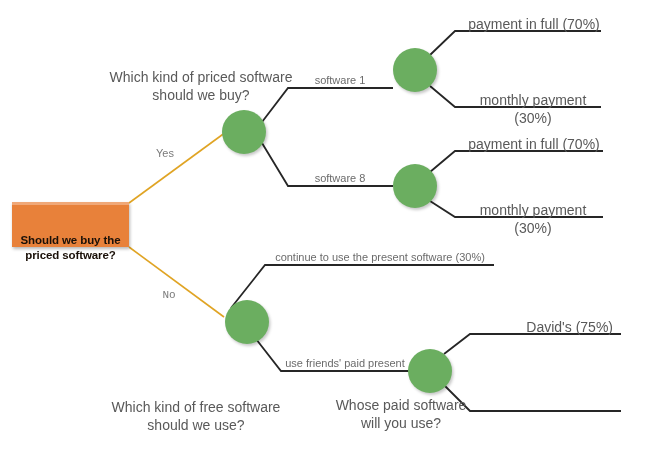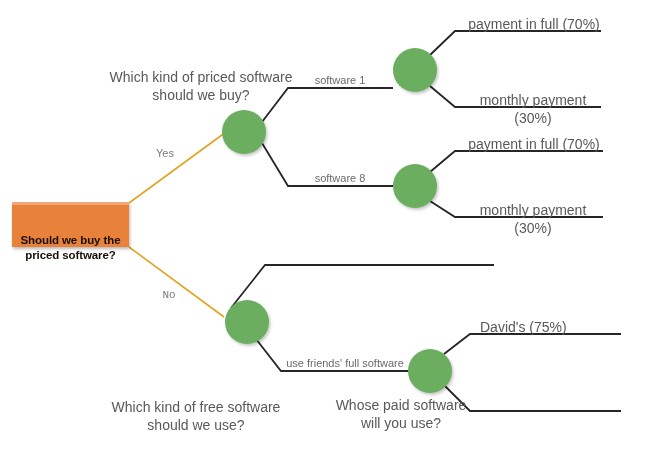--- a/index.html
+++ b/index.html
@@ -63,21 +63,21 @@
 
   
   .lbl {
     position: absolute;
     color: #595959;
     font-size: 14px;
     line-height: 1.3;
     white-space: pre-line;
   }
   .lbl.c  { text-align: center; }
-  .lbl.r  { text-align: left; }
+  .lbl.r  { text-align: right; }
 
   .lbl.branch {
     color: #6b6b6b;
     font-size: 11px;
   }
   .lbl.yesno {
     color: #7a7a7a;
     font-size: 11px;
   }
 </style>
@@ -138,22 +138,23 @@
 will you use?</div>
 
   <div class="lbl yesno c" style="left:150px; top:146px; width:30px;">Yes</div>
 
   <div class="lbl yesno c" style="left:155px; top:288px; width:28px;font-family:Liberation Mono, monospace;">No</div>
 
   <div class="lbl branch c" style="left:300px; top:73px; width:80px;">software 1</div>
 
   <div class="lbl branch c" style="left:300px; top:171px; width:80px;">software 8</div>
 
+  <div class="lbl branch c" style="left:272px; top:250px; width:216px;">continue to use the present software (30%)</div>
 
-  <div class="lbl branch c" style="left:281px; top:356px; width:128px;">use friends' full software</div>
+  <div class="lbl branch c" style="left:281px; top:356px; width:128px;">use friends' paid present</div>
 
   <div class="lbl c" style="left:468px; top:15px; width:132px;">payment in full (70%)</div>
 
   <div class="lbl c" style="left:466px; top:91px; width:134px;">monthly payment (30%)</div>
 
   <div class="lbl c" style="left:468px; top:135px; width:132px;">payment in full (70%)</div>
 
   <div class="lbl c" style="left:466px; top:201px; width:134px;">monthly payment (30%)</div>
 
   <div class="lbl r" style="left:480px; top:318px; width:133px;">David's (75%)</div>

